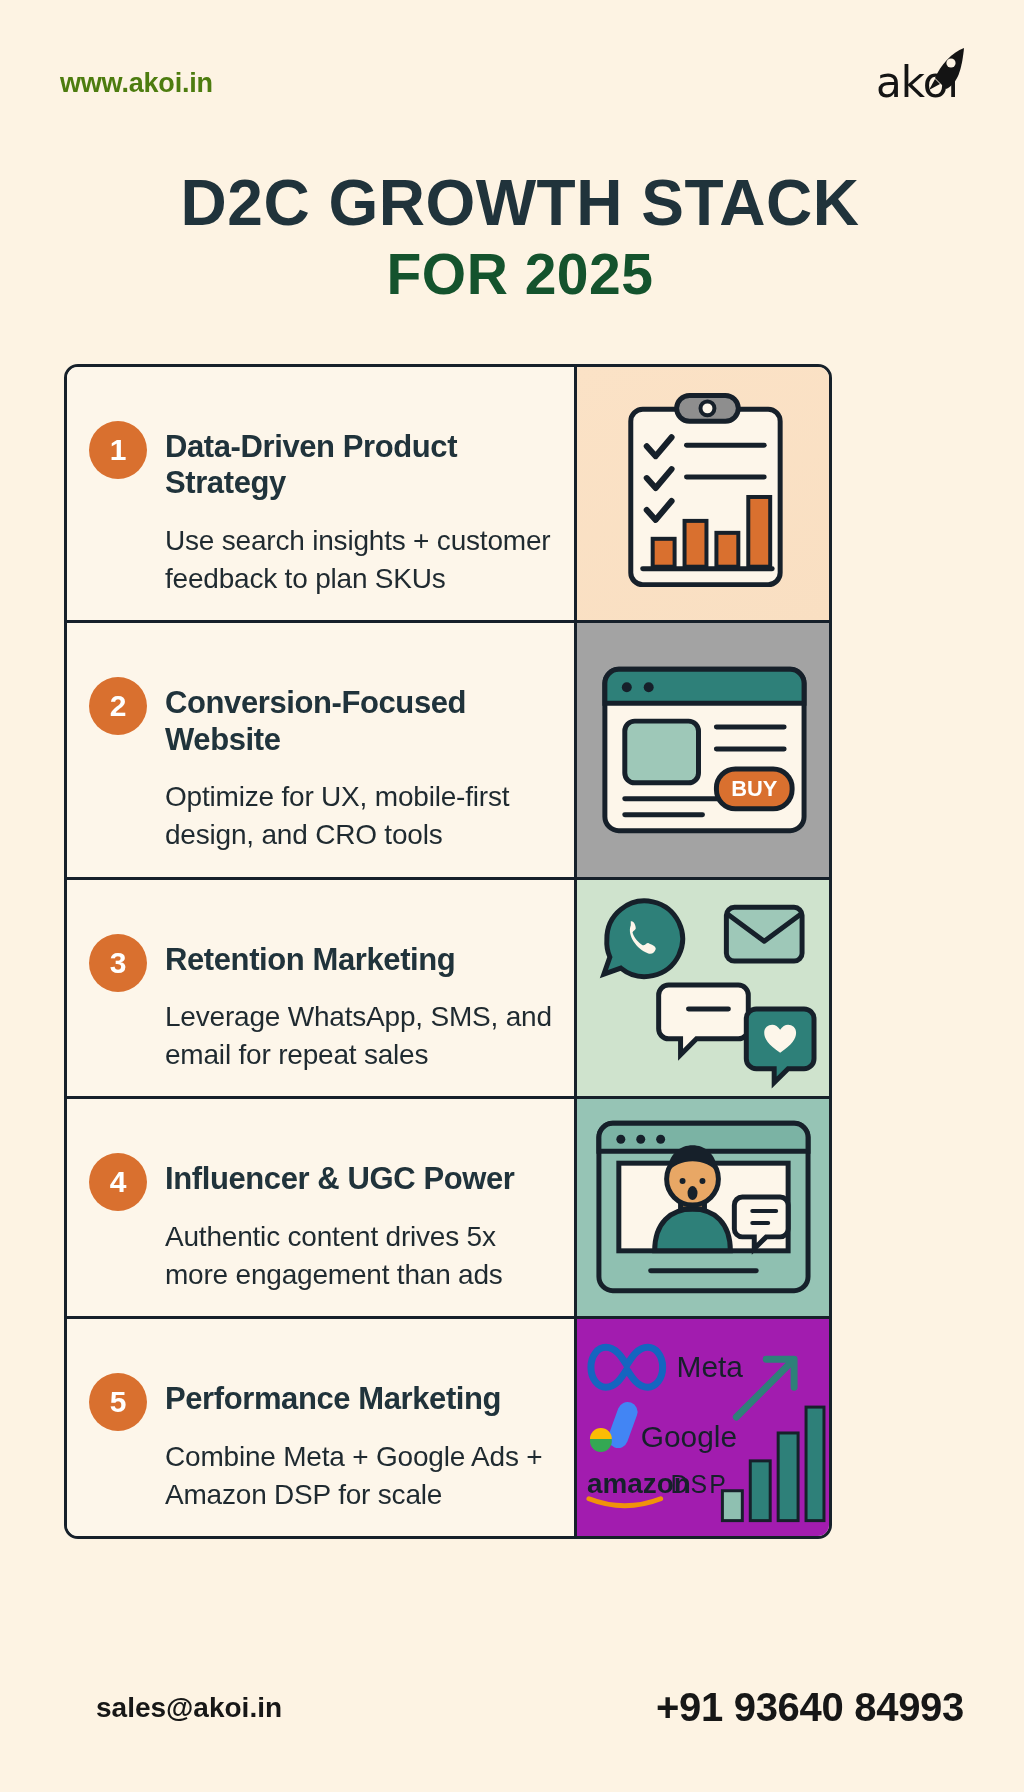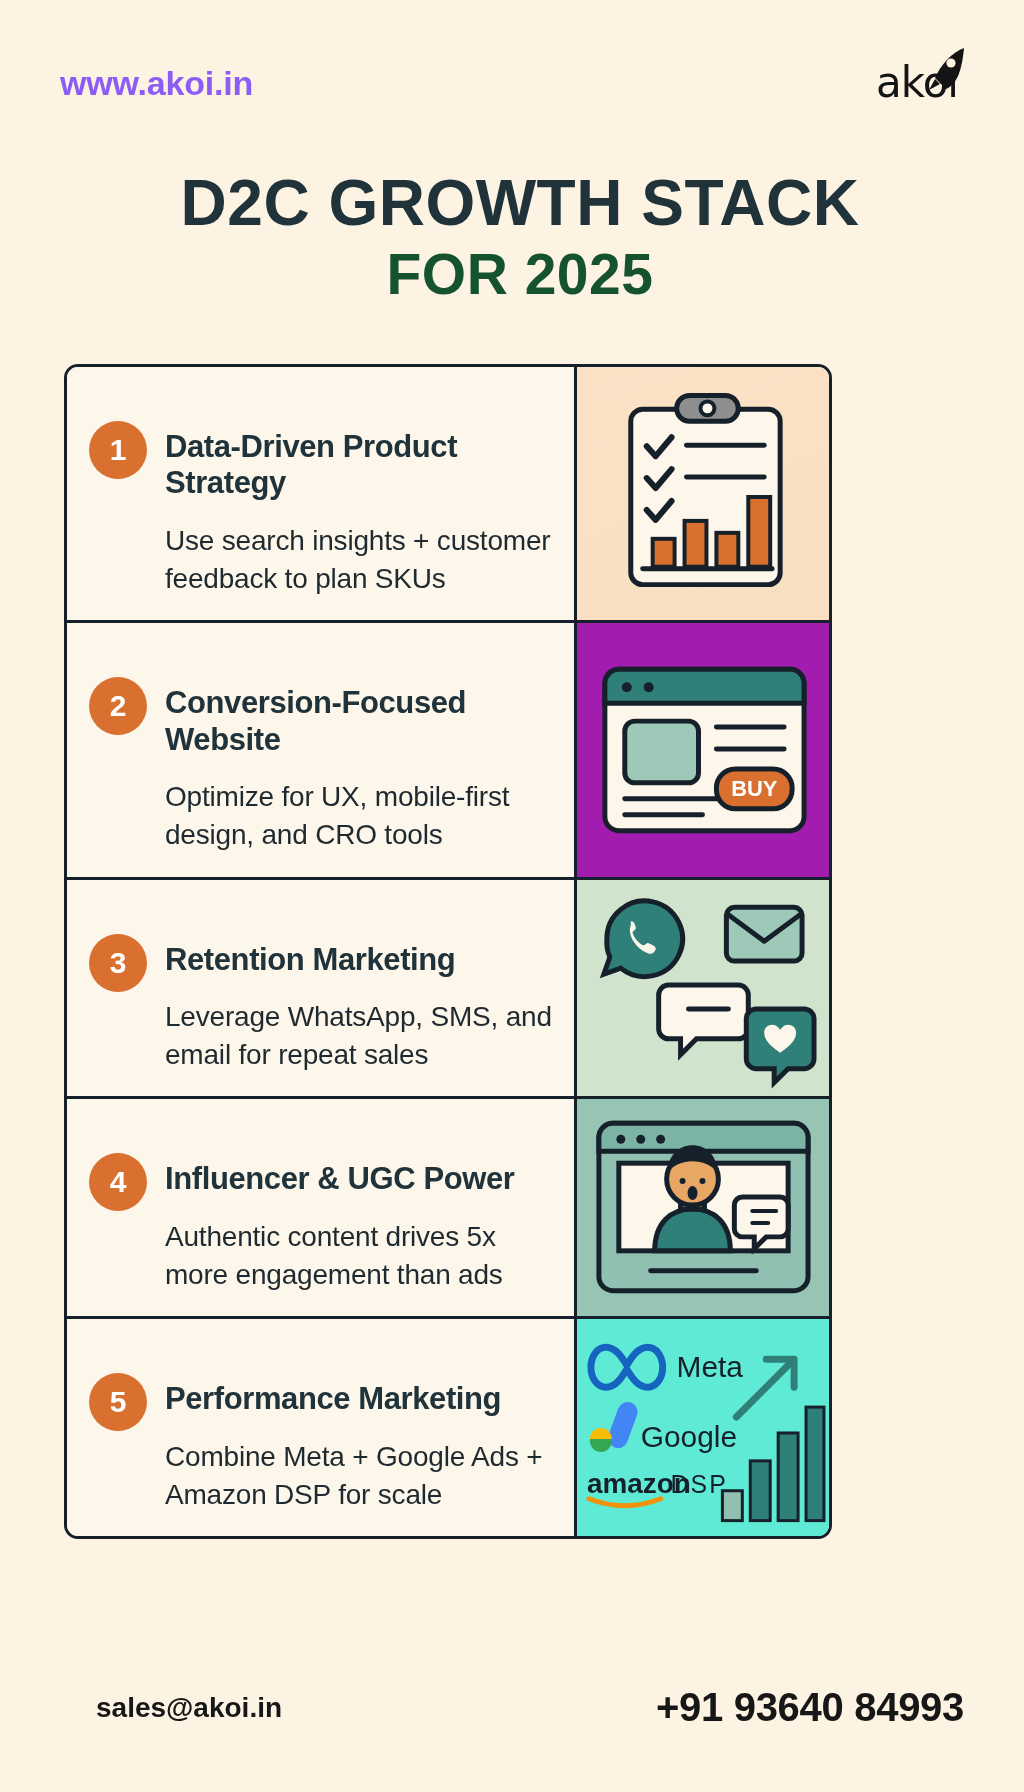--- a/index.html
+++ b/index.html
@@ -21,23 +21,23 @@
   .header {
     position: absolute;
     top: 28px; left: 0; right: 0;
     height: 110px;
     padding: 0 60px;
     display: flex;
     align-items: center;
     justify-content: space-between;
   }
   .site-url {
-    font-size: 34px;
+    font-size: 27px;
     font-weight: 700;
-    color: #8b5cf6;
+    color: #4d7c0f;
     letter-spacing: -0.2px;
   }
   .logo-wrap {
     position: relative;
     display: flex;
     align-items: flex-end;
     padding-right: 6px;
   }
   .logo-text {
     font-size: 42px;
@@ -137,24 +137,24 @@
   }
   .row-art {
     width: 253px;
     position: relative;
     overflow: hidden;
     display: flex;
     align-items: center;
     justify-content: center;
   }
   .art-1 { background: linear-gradient(160deg,#fbe2c6,#f9dfc2); }
-  .art-2 { background: #a21caf; }
+  .art-2 { background: #a3a3a3; }
   .art-3 { background: #cfe3cd; }
   .art-4 { background: #96c4b5; }
-  .art-5 { background: #5eead4; }
+  .art-5 { background: #a21caf; }
 
   
   .footer {
     position: absolute;
     bottom: 62px; left: 0; right: 0;
     padding: 0 60px;
     display: flex;
     align-items: center;
     justify-content: space-between;
   }

